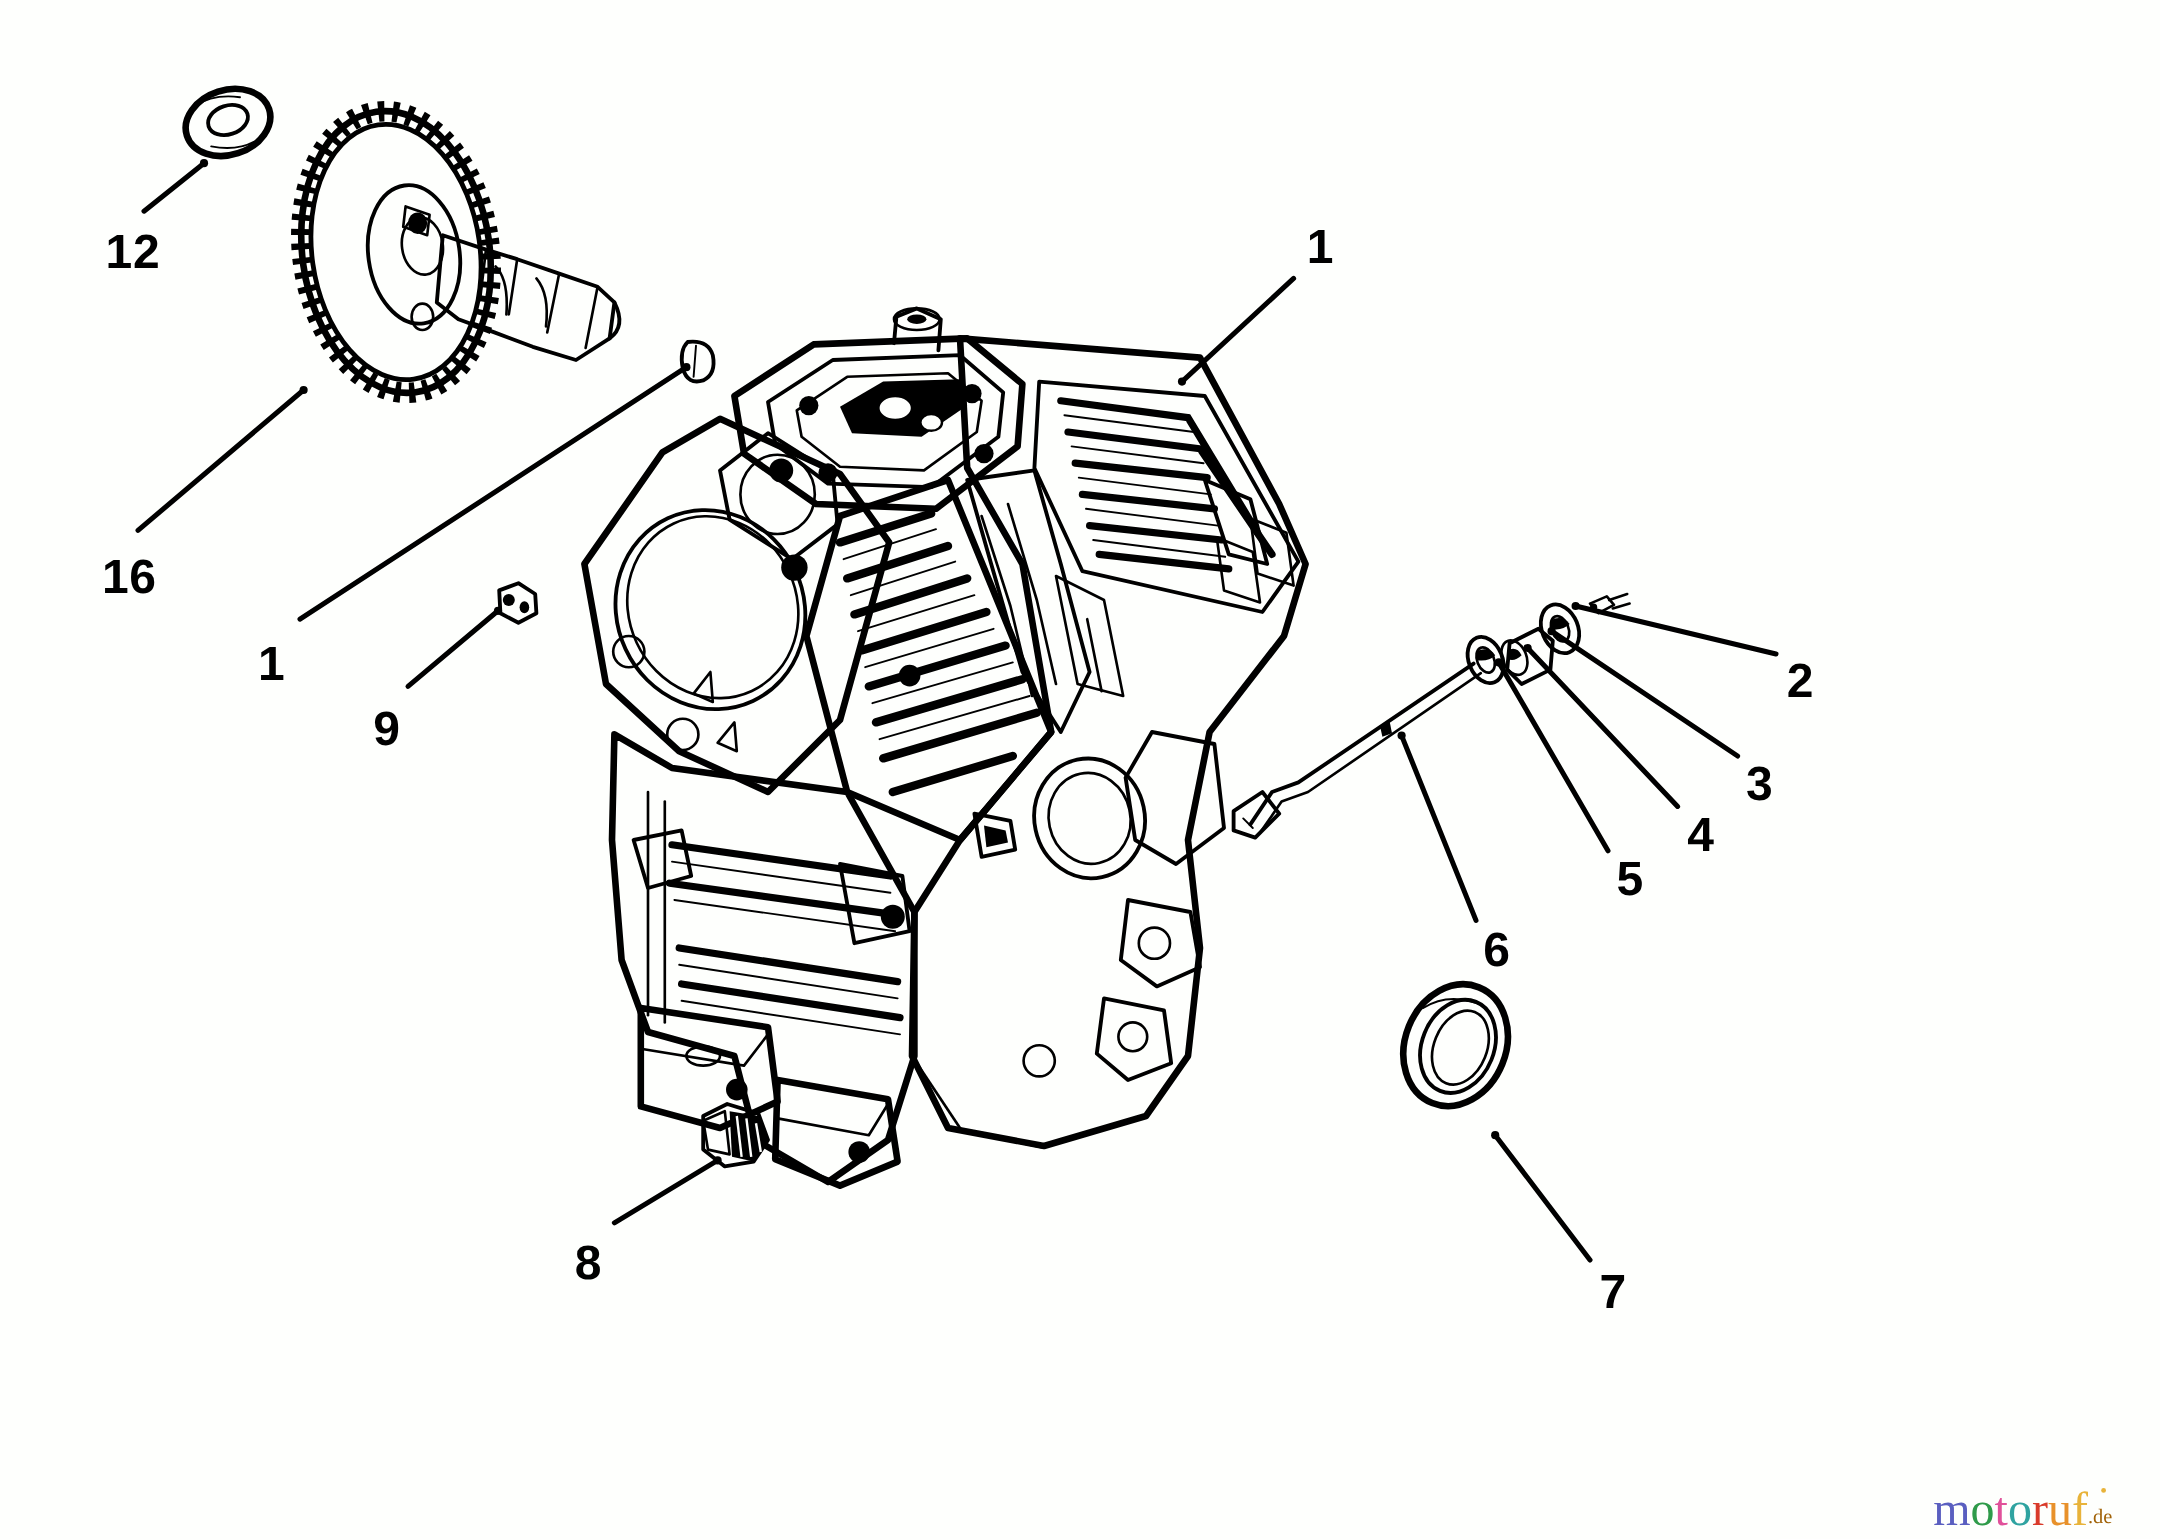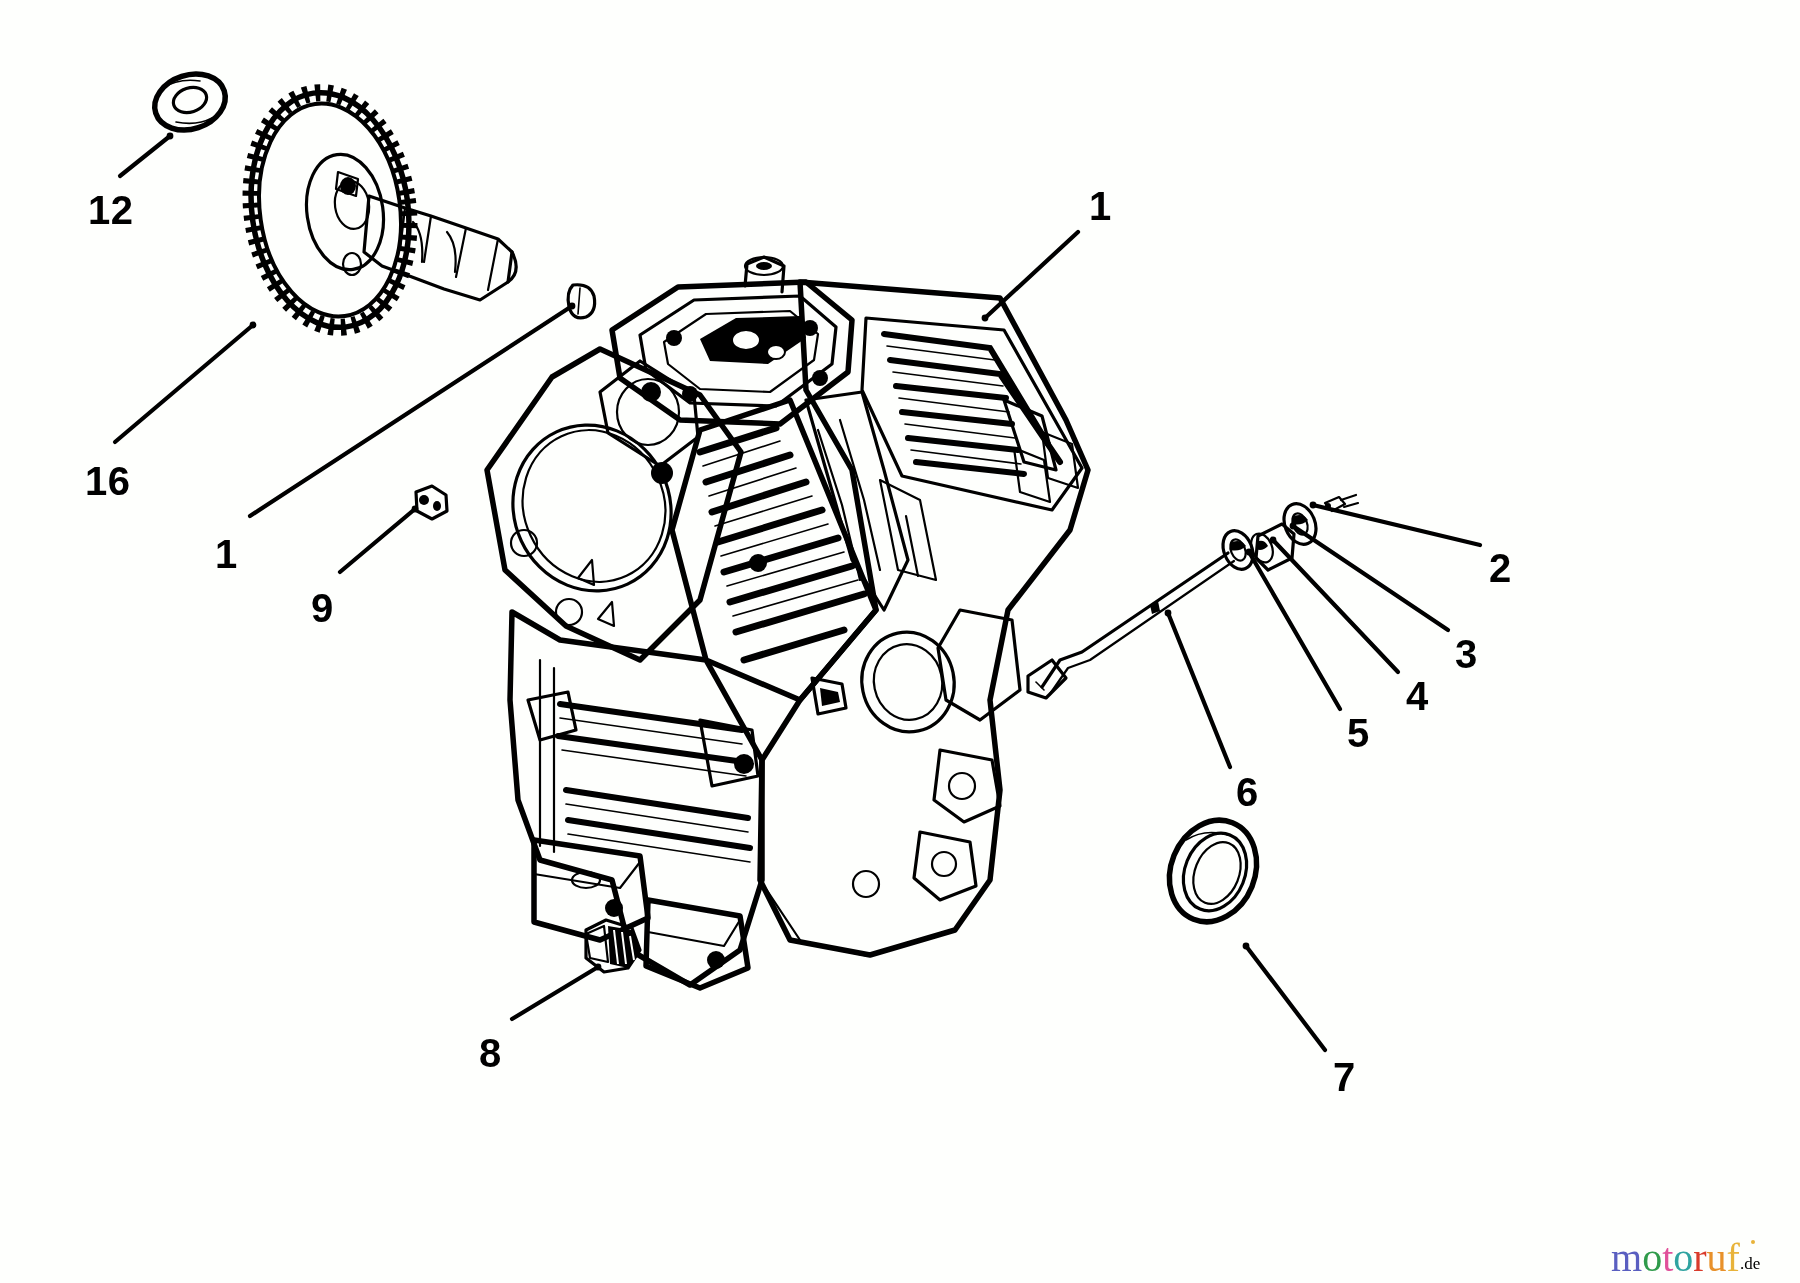--- a/index.html
+++ b/index.html
@@ -39,21 +39,21 @@
     left: 1611px;
     top: 1238px;
     font-family: "Liberation Serif", serif;
     font-size: 40px;
     line-height: 1;
     white-space: nowrap;
   }
   #watermark .wl { font-weight: 400; }
   #watermark .sfx {
     font-size: 17px;
-    color: #000000;
+    color: #a16207;
     vertical-align: baseline;
     position: relative;
     top: -2px;
   }
   #watermark .dot {
     position: absolute;
     left: 140px;
     top: 2px;
     width: 4px;
     height: 4px;

